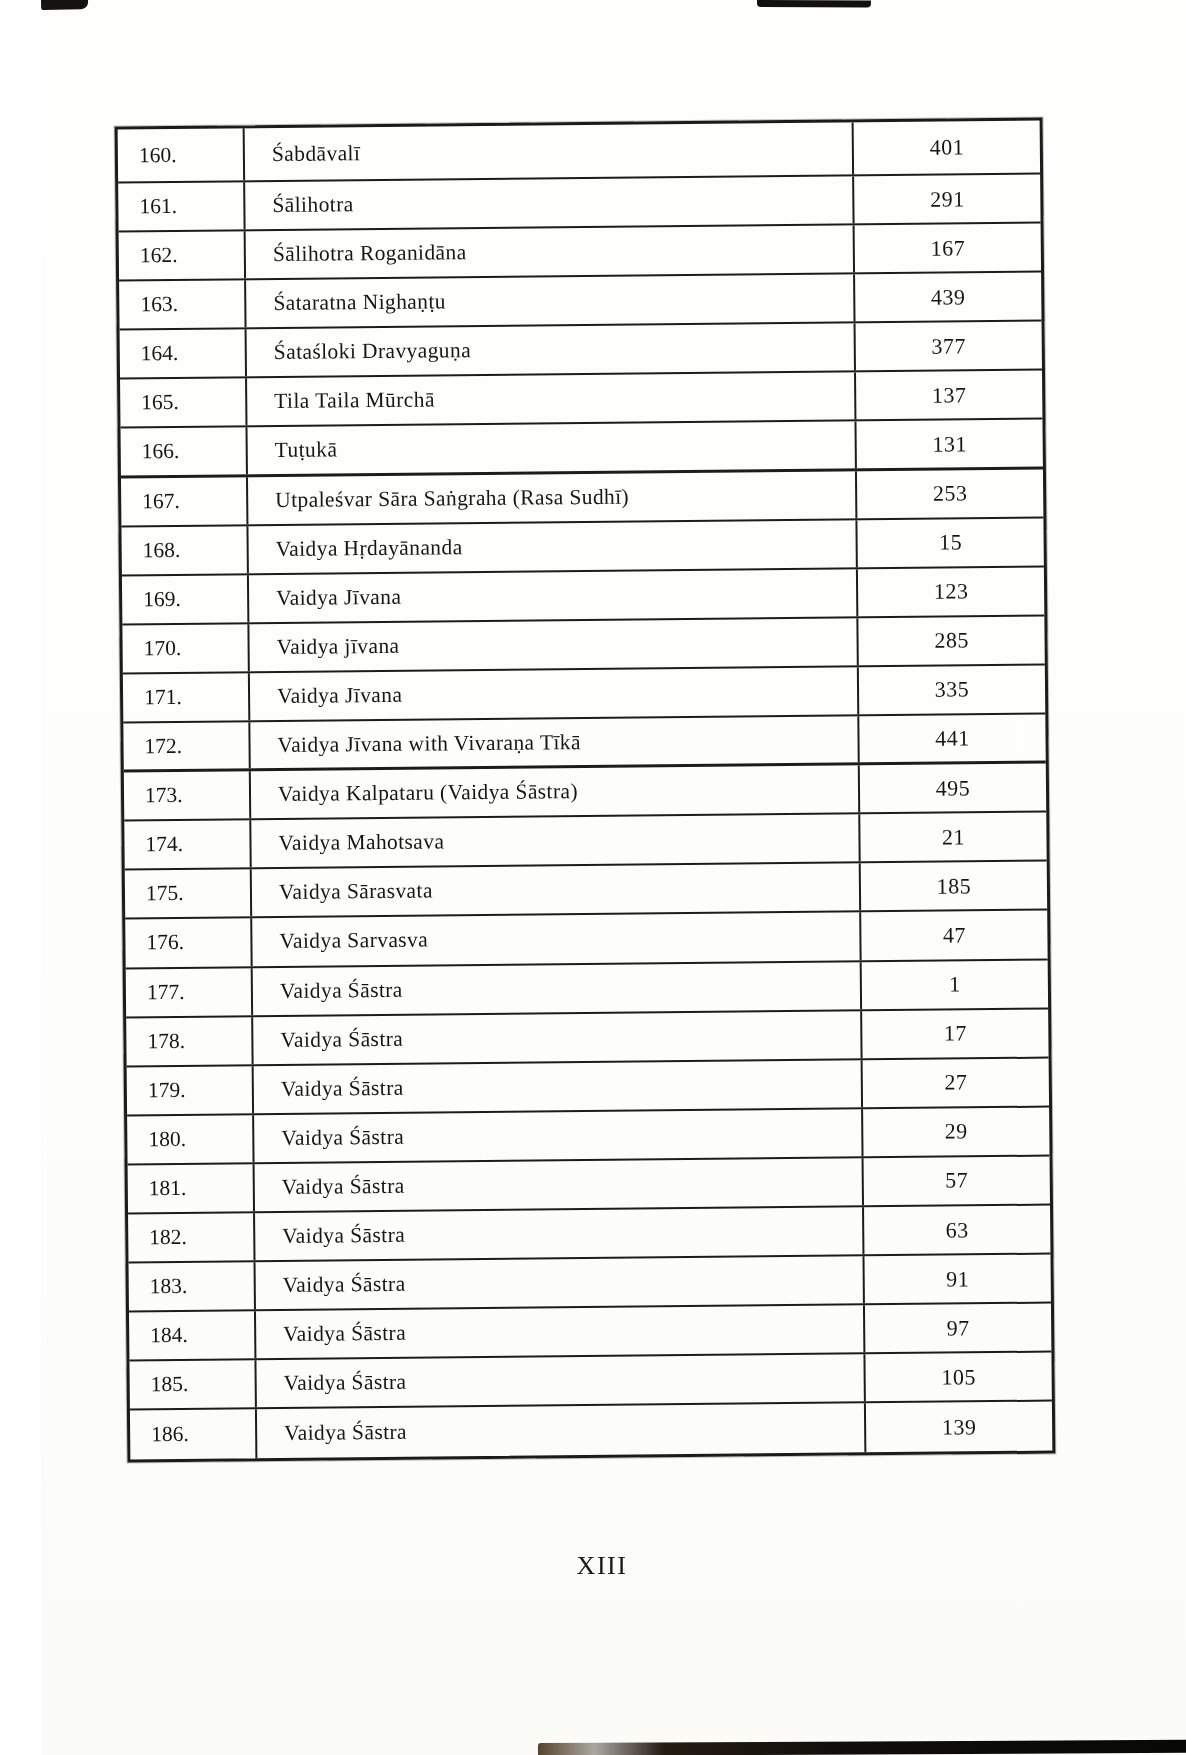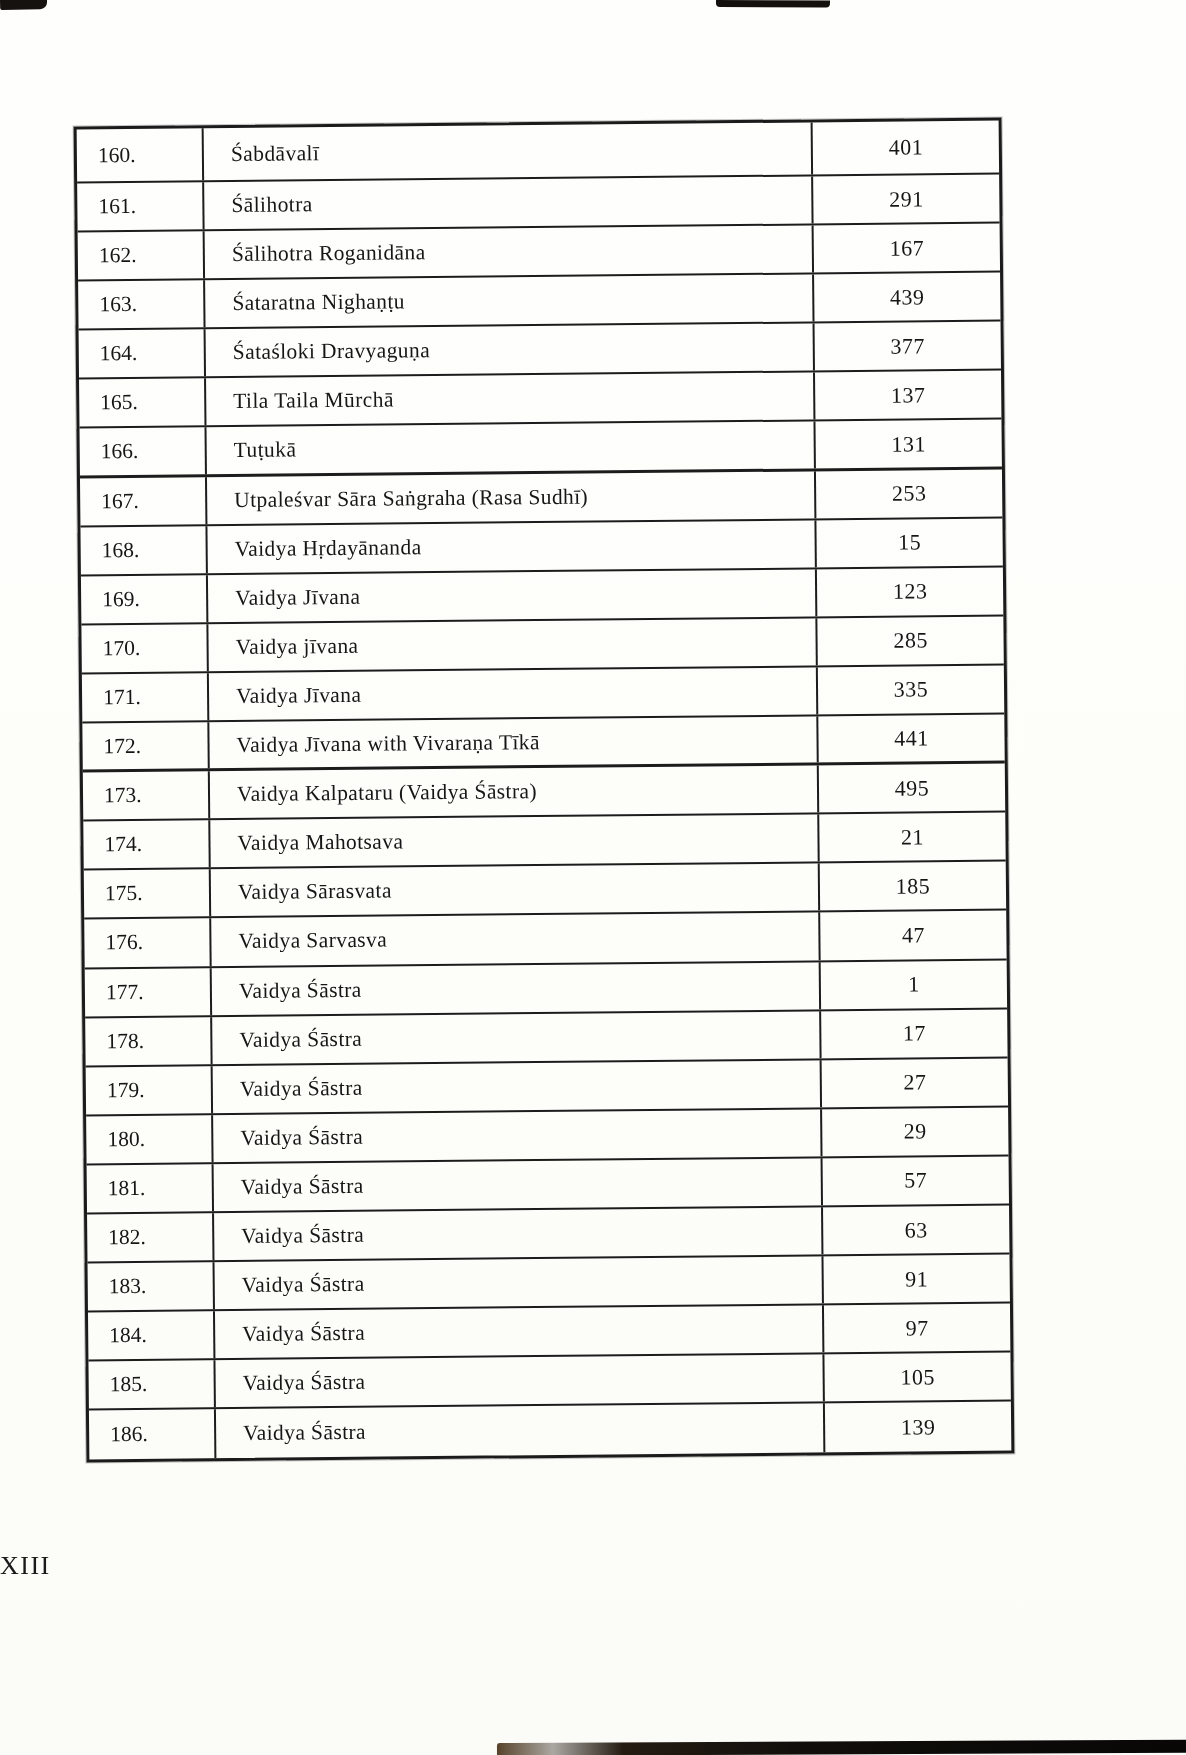--- a/index.html
+++ b/index.html
@@ -12,20 +12,21 @@
     background: #ffffff;
     font-family: "Liberation Serif", serif;
     color: #161616;
     position: relative;
     overflow: hidden;
   }
   .sheet {
     position: absolute;
     inset: 0;
     background: linear-gradient(180deg, #fefefc 0%, #fdfdfa 60%, #fbfbf8 100%);
+    margin-left: 41px;
   }
   
   .mark-top-left {
     position: absolute;
     left: 0; top: 0;
     width: 47px; height: 10px;
     background: #151210;
     border-radius: 0 0 7px 2px;
     transform: rotate(-1.2deg);
     transform-origin: left top;
@@ -95,21 +96,21 @@
     width: 186px;
     justify-content: center;
     font-size: 22px;
     letter-spacing: 0.5px;
   }
   .footer-num {
     position: absolute;
     top: 1551px;
     left: 0;
     width: 1122px;
-    text-align: left;
+    text-align: center;
     font-size: 26px;
     letter-spacing: 1.5px;
     color: #1a1a1a;
   }
 </style>
 </head>
 <body>
 
 <div class="sheet">
 

